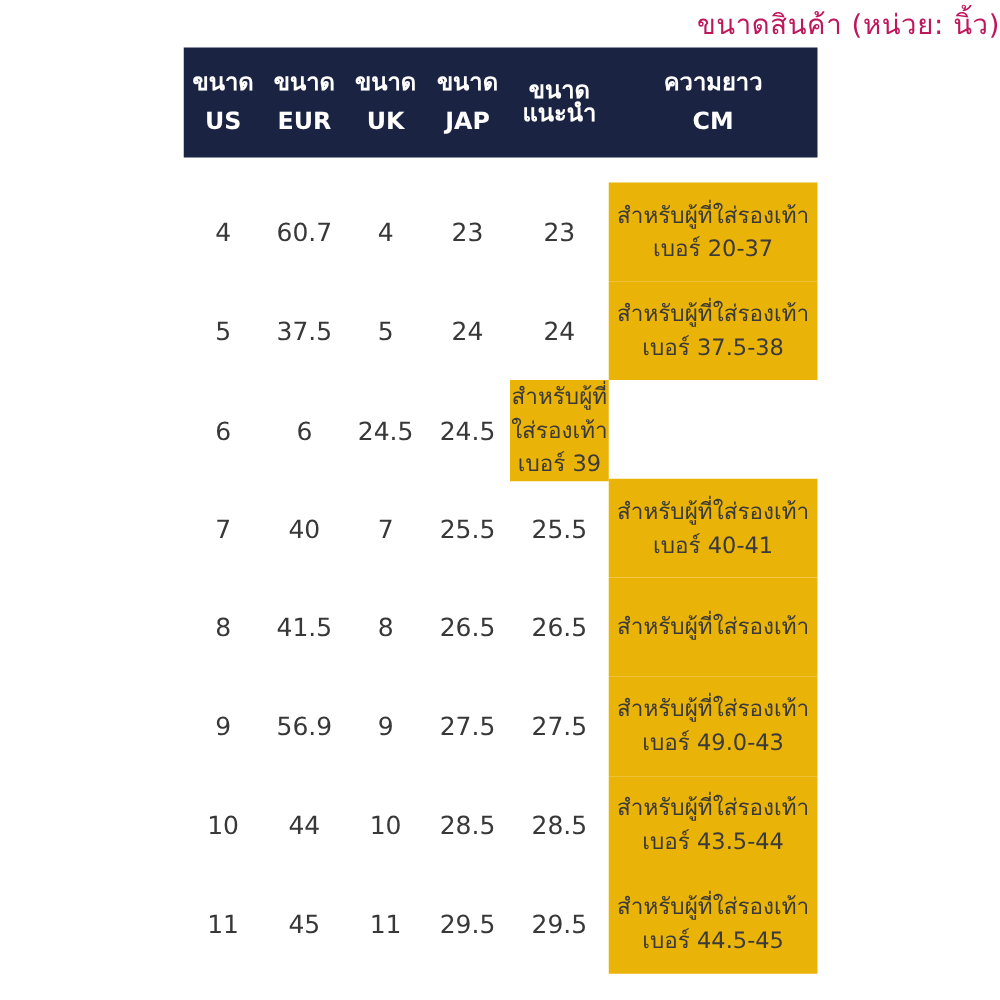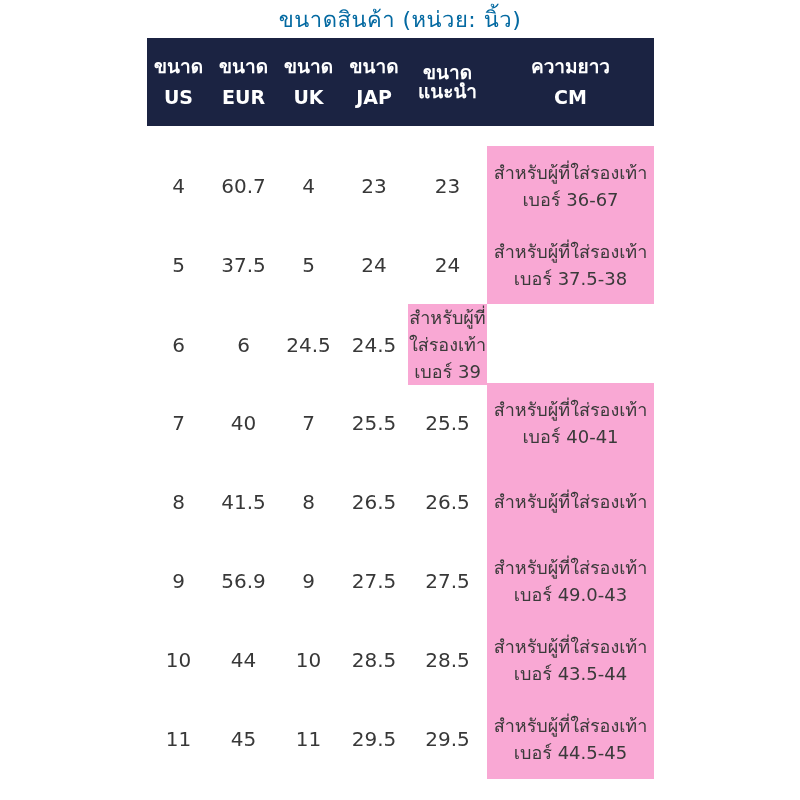--- a/index.html
+++ b/index.html
@@ -13,23 +13,23 @@
     width: 800px;
     height: 800px;
     background: #ffffff;
     overflow: hidden;
   }
   .title {
     position: absolute;
     top: 2px;
     left: 0;
     width: 100%;
-    text-align: center;
+    text-align: right;
     font-size: 22px;
-    color: #0369a1;
+    color: #be185d;
     letter-spacing: 0.5px;
   }
   .size-table {
     position: absolute;
     left: 147px;
     top: 38px;
     width: 507px;
   }
   .thead {
     display: grid;
@@ -57,21 +57,21 @@
     height: 79.1px;
   }
   .cell.num {
     display: flex;
     align-items: center;
     justify-content: center;
     font-size: 20px;
     color: #383838;
   }
   .cell.recommend {
-    background: #f9a8d4;
+    background: #eab308;
     display: flex;
     flex-direction: column;
     align-items: center;
     justify-content: center;
     font-size: 18px;
     color: #3a3a3a;
     line-height: 1.5;
     text-align: center;
   }
 </style>
@@ -112,21 +112,21 @@
 
     <div class="tbody">
         <div class="trow">
           <div class="cell num">4</div>
           <div class="cell num">60.7</div>
           <div class="cell num">4</div>
           <div class="cell num">23</div>
           <div class="cell num">23</div>
           <div class="cell recommend">
             <div>สำหรับผู้ที่ใส่รองเท้า</div>
-            <div>เบอร์  36-67</div>
+            <div>เบอร์  20-37</div>
           </div>
         </div>
         <div class="trow">
           <div class="cell num">5</div>
           <div class="cell num">37.5</div>
           <div class="cell num">5</div>
           <div class="cell num">24</div>
           <div class="cell num">24</div>
           <div class="cell recommend">
             <div>สำหรับผู้ที่ใส่รองเท้า</div>

